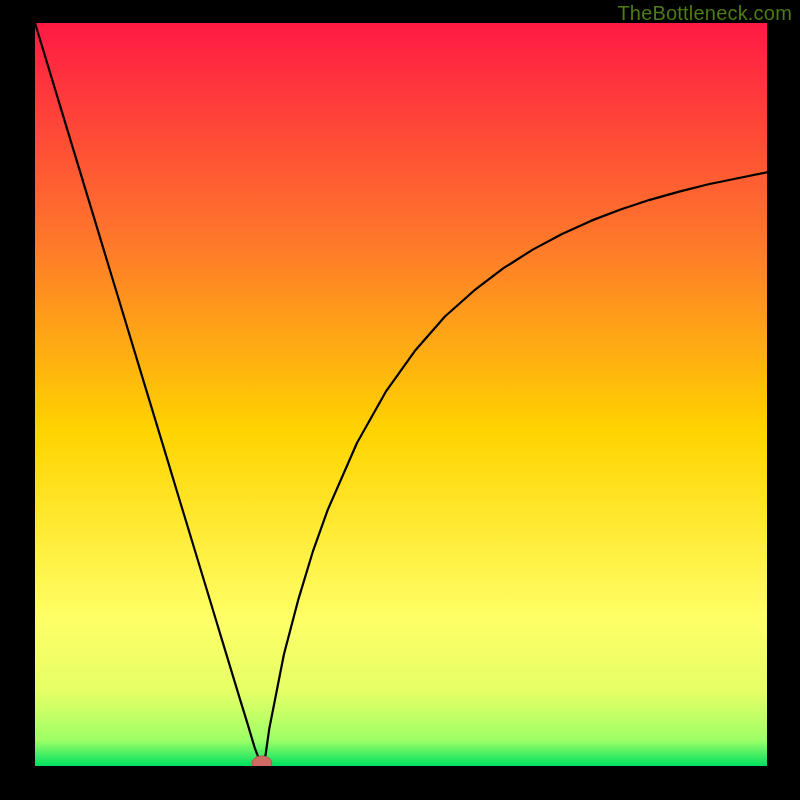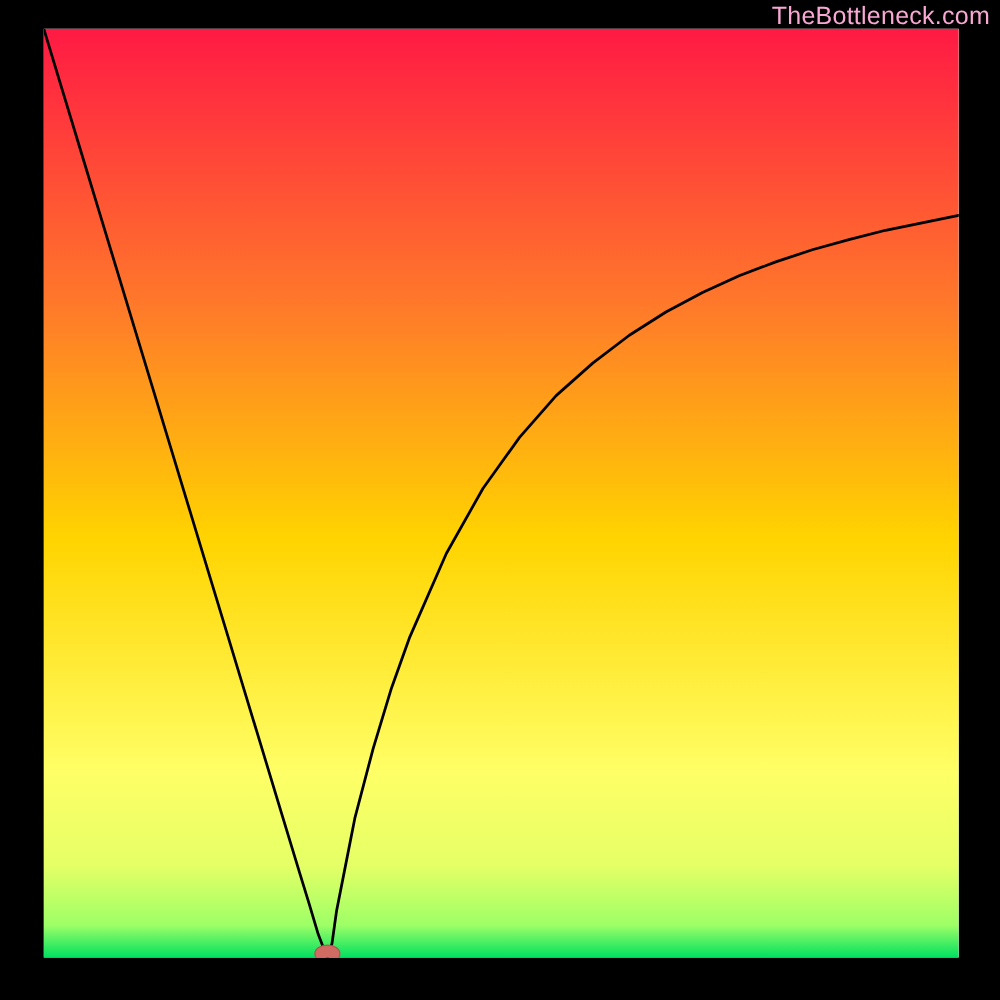--- a/index.html
+++ b/index.html
@@ -18,21 +18,21 @@
     background: #000;
   }
   .plot-area {
     position: absolute;
     background: #fff;
   }
   .watermark {
     position: absolute;
     top: 2px;
     right: 8px;
-    color: #f9a8d4;
+    color: #4d7c0f;
     font-size: 20px;
     font-weight: 500;
     letter-spacing: 0.2px;
     z-index: 50;
     user-select: none;
   }
   svg { display: block; }
 </style>
 </head>
 <body>

